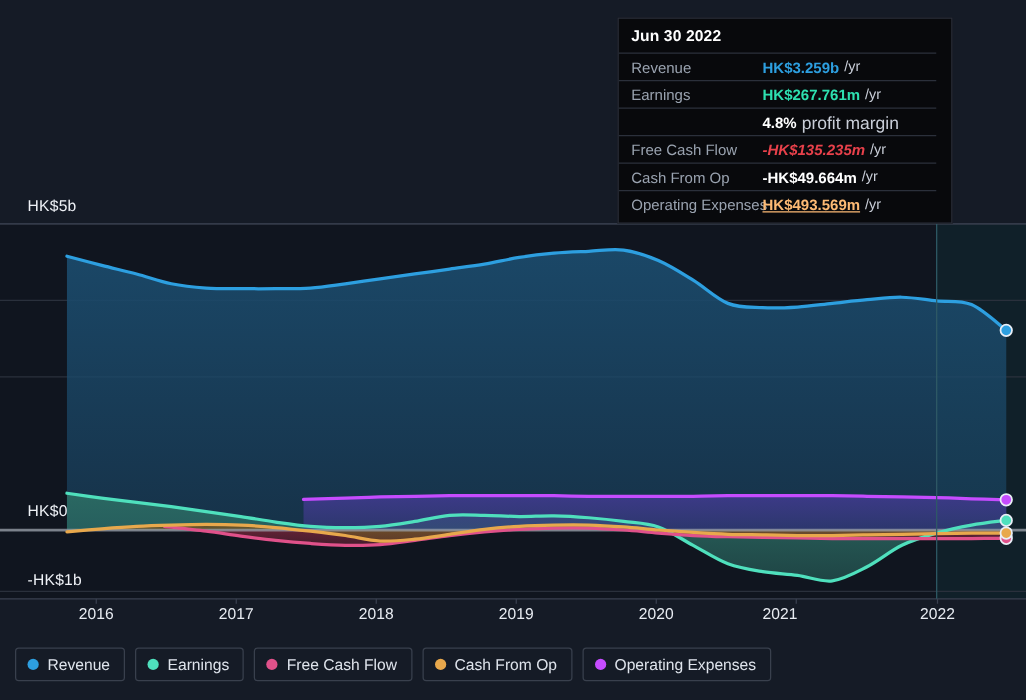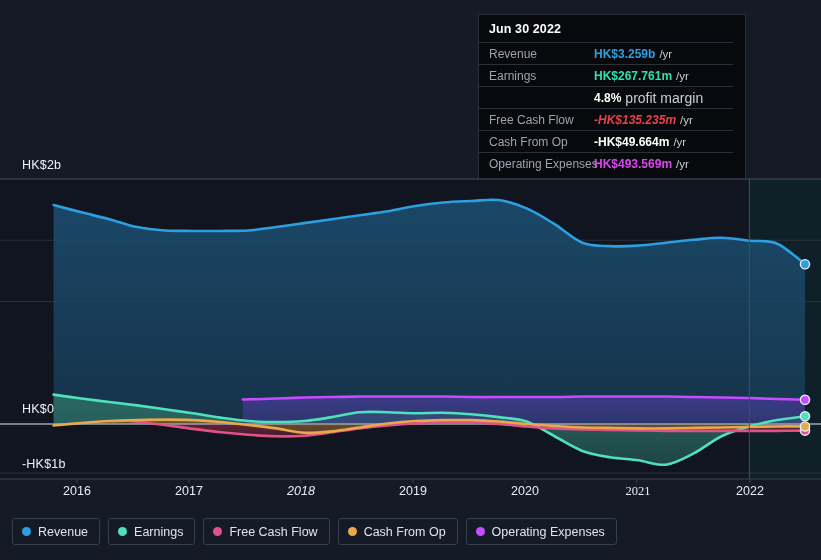--- a/index.html
+++ b/index.html
@@ -19,21 +19,21 @@
     position:absolute;color:#eef1f6;font-size:12.5px;
     letter-spacing:.2px;white-space:nowrap;
   }
   .xlab{
     position:absolute;color:#e8ecf2;font-size:12.5px;
     transform:translateX(-50%);white-space:nowrap;
   }
 
   
   #tooltip{
-    position:absolute;left:478px;top:14px;width:268px;
+    position:absolute;left:494px;top:14px;width:268px;
     background:#08090c;
     border:1px solid #2a2f3a;
     box-sizing:border-box;
     padding:7px 12px 4px 0;
     z-index:40;
   }
   #tooltip .tt-date{
     color:#ffffff;font-size:12.5px;font-weight:bold;
     padding:0 10px 6px 10px;letter-spacing:.1px;
   }
@@ -123,31 +123,31 @@
       <line x1="637" y1="479" x2="637" y2="483" stroke="#3a4150" stroke-width="1"></line>
       <line x1="750" y1="479" x2="750" y2="483" stroke="#3a4150" stroke-width="1"></line>
       <circle cx="805" cy="264.26" r="4.6" fill="#2d9fe0" stroke="#e9eef6" stroke-width="1.4"></circle>
       <circle cx="805" cy="416.307" r="4.6" fill="#4fe0bd" stroke="#e9eef6" stroke-width="1.4"></circle>
       <circle cx="805" cy="430.615" r="4.6" fill="#e0518a" stroke="#e9eef6" stroke-width="1.4"></circle>
       <circle cx="805" cy="426.4353" r="4.6" fill="#e8a84c" stroke="#e9eef6" stroke-width="1.4"></circle>
       <circle cx="805" cy="399.8136" r="4.6" fill="#c64cff" stroke="#e9eef6" stroke-width="1.4"></circle>
     </svg>
 
   <div id="y-labels">
-      <div class="ylab" style="left: 22px; top: 158px;">HK$2b</div>
+      <div class="ylab" style="left: 22px; top: 158px;">HK$5b</div>
       <div class="ylab" style="left: 22px; top: 402px;">HK$0</div>
       <div class="ylab" style="left: 22px; top: 457px;">-HK$1b</div>
     </div>
   <div id="x-labels">
       <div class="xlab" style="left: 77px; top: 484px;">2016</div>
       <div class="xlab" style="left: 189px; top: 484px;">2017</div>
-      <div class="xlab" style="left: 301px; top: 484px; font-style: italic;">2018</div>
+      <div class="xlab" style="left: 301px; top: 484px;">2018</div>
       <div class="xlab" style="left: 413px; top: 484px;">2019</div>
       <div class="xlab" style="left: 525px; top: 484px;">2020</div>
-      <div class="xlab" style="left: 638px; top: 484px; font-family: Liberation Serif, serif;">2021</div>
+      <div class="xlab" style="left: 624px; top: 484px;">2021</div>
       <div class="xlab" style="left: 750px; top: 484px;">2022</div>
     </div>
 
   <div id="tooltip">
     <div class="tt-date">Jun 30 2022</div>
     <div id="tt-rows">
         <div class="tt-row">
           <div class="tt-label">Revenue</div>
           <div style="display: flex; align-items: center;">
             <span class="tt-val" style="color: rgb(45, 159, 224);">HK$3.259b</span>
@@ -178,21 +178,21 @@
         <div class="tt-row">
           <div class="tt-label">Cash From Op</div>
           <div style="display: flex; align-items: center;">
             <span class="tt-val" style="color: #ffffff;">-HK$49.664m</span>
             <span class="tt-unit">/yr</span>
           </div>
         </div>
         <div class="tt-row">
           <div class="tt-label">Operating Expenses</div>
           <div style="display: flex; align-items: center;">
-            <span class="tt-val" style="color: #d946ef;">HK$493.569m</span>
+            <span class="tt-val" style="color: #fdba74; text-decoration: underline;">HK$493.569m</span>
             <span class="tt-unit">/yr</span>
           </div>
         </div>
       </div>
   </div>
 
   <div id="legend">
       <div class="lg-item">
         <span class="lg-dot" style="background: rgb(45, 159, 224);"></span>
         <span class="lg-text">Revenue</span>

